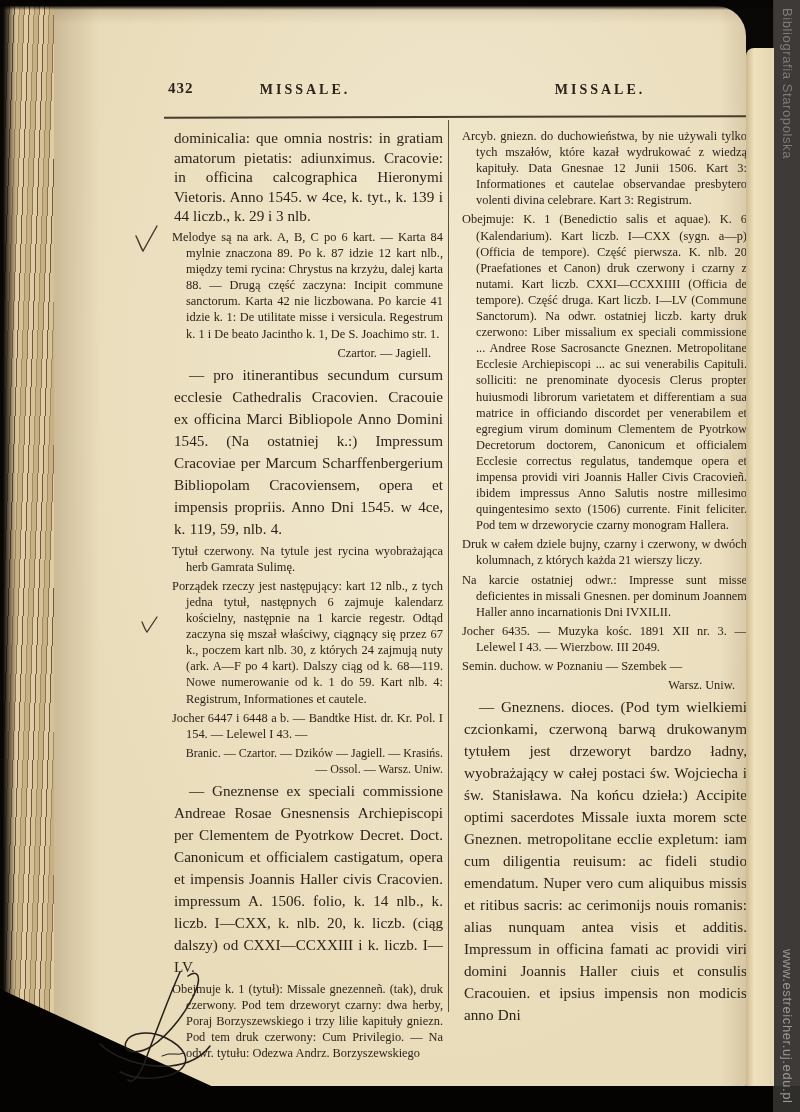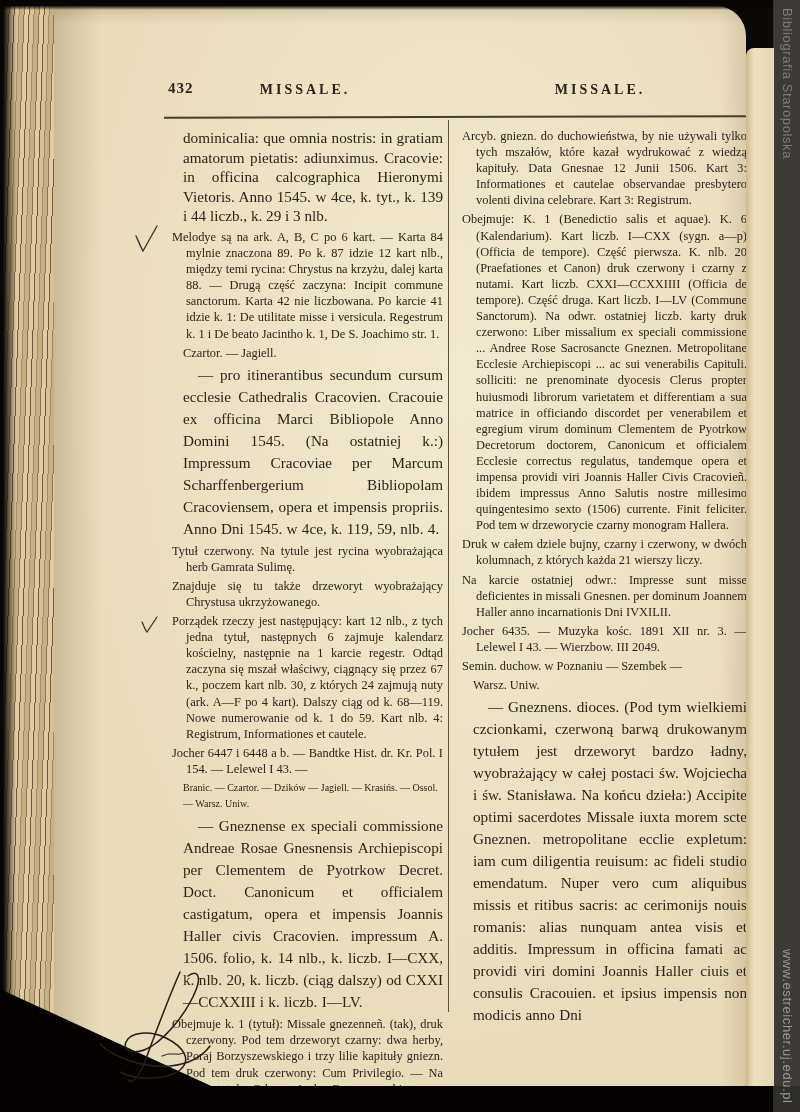--- a/index.html
+++ b/index.html
@@ -54,28 +54,28 @@
   .running-title.left{left:112px;width:278px;text-align:center;}
   .running-title.right{left:400px;width:292px;text-align:center;}
   .head-rule{position:absolute;left:110px;top:110px;width:584px;height:2px;
     background:#473d2f;transform:rotate(-0.15deg);}
   .col-divider{position:absolute;left:394px;top:114px;width:1px;height:892px;background:#5c4f3d;}
 
   
   .col{position:absolute;top:122px;}
   .col.left{left:112px;width:277px;}
   .col.right{left:402px;width:291px;}
-  .blk{margin:0 0 3px 17px;color:#2c241a;}
+  .blk{margin:0 0 3px 8px;color:#2c241a;}
   .para{font-size:15.2px;line-height:22px;text-align:justify;text-indent:15px;
         word-spacing:0.5px;}
   .para-flush{font-size:15.2px;line-height:19.6px;text-align:justify;text-indent:0;}
   .note{font-size:12.4px;line-height:16.1px;text-align:justify;
         margin-left:6px;padding-left:14px;text-indent:-14px;}
-  .refs-right{font-size:12.4px;line-height:16.1px;text-align:left;padding-right:12px;}
-  .refs-center{font-size:10px;line-height:16.1px;text-align:left;font-family:Liberation Serif, serif;}
+  .refs-right{font-size:12.4px;line-height:16.1px;text-align:right;padding-right:12px;}
+  .refs-center{font-size:12px;line-height:16.1px;text-align:right;font-family:Liberation Serif, serif;}
 
   
   .check{position:absolute;}
   .check svg{display:block;}
   .signature{position:absolute;left:92px;bottom:18px;}
 </style>
 </head>
 <body>
 
 <div id="stage">
@@ -88,21 +88,20 @@
     <div class="running-title right">MISSALE.</div>
     <div class="head-rule"></div>
     <div class="col-divider"></div>
 
     <div class="col left">
         <p class="blk para-flush">dominicalia: que omnia nostris: in gratiam amatorum pietatis: adiunximus. Cracovie: in officina calcographica Hieronymi Vietoris. Anno 1545. w 4ce, k. tyt., k. 139 i 44 liczb., k. 29 i 3 nlb.</p>
         <p class="blk note">Melodye są na ark. A, B, C po 6 kart. — Karta 84 mylnie znaczona 89. Po k. 87 idzie 12 kart nlb., między temi rycina: Chrystus na krzyżu, dalej karta 88. — Drugą część zaczyna: Incipit commune sanctorum. Karta 42 nie liczbowana. Po karcie 41 idzie k. 1: De utilitate misse i versicula. Regestrum k. 1 i De beato Jacintho k. 1, De S. Joachimo str. 1.</p>
         <p class="blk refs-right">Czartor. — Jagiell.</p>
         <p class="blk para">— pro itinerantibus secundum cursum ecclesie Cathedralis Cracovien. Cracouie ex officina Marci Bibliopole Anno Domini 1545. (Na ostatniej k.:) Impressum Cracoviae per Marcum Scharffenbergerium Bibliopolam Cracoviensem, opera et impensis propriis. Anno Dni 1545. w 4ce, k. 119, 59, nlb. 4.</p>
         <p class="blk note">Tytuł czerwony. Na tytule jest rycina wyobrażająca herb Gamrata Sulimę.</p>
-        <p class="blk note">Znajduje się tu także drzeworyt wyobrażający Chrystusa ukrzyżowanego.</p>
         <p class="blk note">Porządek rzeczy jest następujący: kart 12 nlb., z tych jedna tytuł, następnych 6 zajmuje kalendarz kościelny, następnie na 1 karcie regestr. Odtąd zaczyna się mszał właściwy, ciągnący się przez 67 k., poczem kart nlb. 30, z których 24 zajmują nuty (ark. A—F po 4 kart). Dalszy ciąg od k. 68—119. Nowe numerowanie od k. 1 do 59. Kart nlb. 4: Registrum, Informationes et cautele.</p>
         <p class="blk note">Jocher 6447 i 6448 a b. — Bandtke Hist. dr. Kr. Pol. I 154. — Lelewel I 43. —</p>
         <p class="blk refs-center">Branic. — Czartor. — Dzików — Jagiell. — Krasińs. — Ossol. — Warsz. Uniw.</p>
         <p class="blk para">— Gneznense ex speciali commissione Andreae Rosae Gnesnensis Archiepiscopi per Clementem de Pyotrkow Decret. Doct. Canonicum et officialem castigatum, opera et impensis Joannis Haller civis Cracovien. impressum A. 1506. folio, k. 14 nlb., k. liczb. I—CXX, k. nlb. 20, k. liczb. (ciąg dalszy) od CXXI—CCXXIII i k. liczb. I—LV.</p>
         <p class="blk note">Obejmuje k. 1 (tytuł): Missale gnezenneñ. (tak), druk czerwony. Pod tem drzeworyt czarny: dwa herby, Poraj Borzyszewskiego i trzy lilie kapituły gniezn. Pod tem druk czerwony: Cum Privilegio. — Na odwr. tytułu: Odezwa Andrz. Borzyszewskiego</p>
       </div>
     <div class="col right">
         <p class="blk note">Arcyb. gniezn. do duchowieństwa, by nie używali tylko tych mszałów, które kazał wydrukować z wiedzą kapituły. Data Gnesnae 12 Junii 1506. Kart 3: Informationes et cautelae observandae presbytero volenti divina celebrare. Kart 3: Registrum.</p>
         <p class="blk note">Obejmuje: K. 1 (Benedictio salis et aquae). K. 6 (Kalendarium). Kart liczb. I—CXX (sygn. a—p) (Officia de tempore). Część pierwsza. K. nlb. 20 (Praefationes et Canon) druk czerwony i czarny z nutami. Kart liczb. CXXI—CCXXIIII (Officia de tempore). Część druga. Kart liczb. I—LV (Commune Sanctorum). Na odwr. ostatniej liczb. karty druk czerwono: Liber missalium ex speciali commissione ... Andree Rose Sacrosancte Gneznen. Metropolitane Ecclesie Archiepiscopi ... ac sui venerabilis Capituli. solliciti: ne prenominate dyocesis Clerus propter huiusmodi librorum varietatem et differentiam a sua matrice in officiando discordet per venerabilem et egregium virum dominum Clementem de Pyotrkow Decretorum doctorem, Canonicum et officialem Ecclesie correctus regulatus, tandemque opera et impensa providi viri Joannis Haller Civis Cracovieñ. ibidem impressus Anno Salutis nostre millesimo quingentesimo sexto (1506) currente. Finit feliciter. Pod tem w drzeworycie czarny monogram Hallera.</p>
         <p class="blk note">Druk w całem dziele bujny, czarny i czerwony, w dwóch kolumnach, z których każda 21 wierszy liczy.</p>

